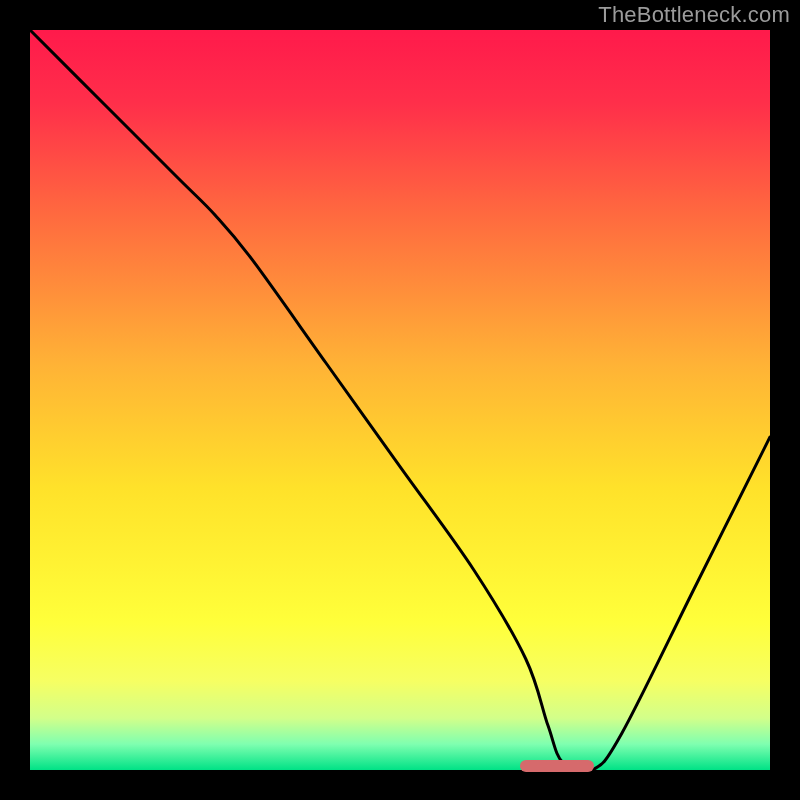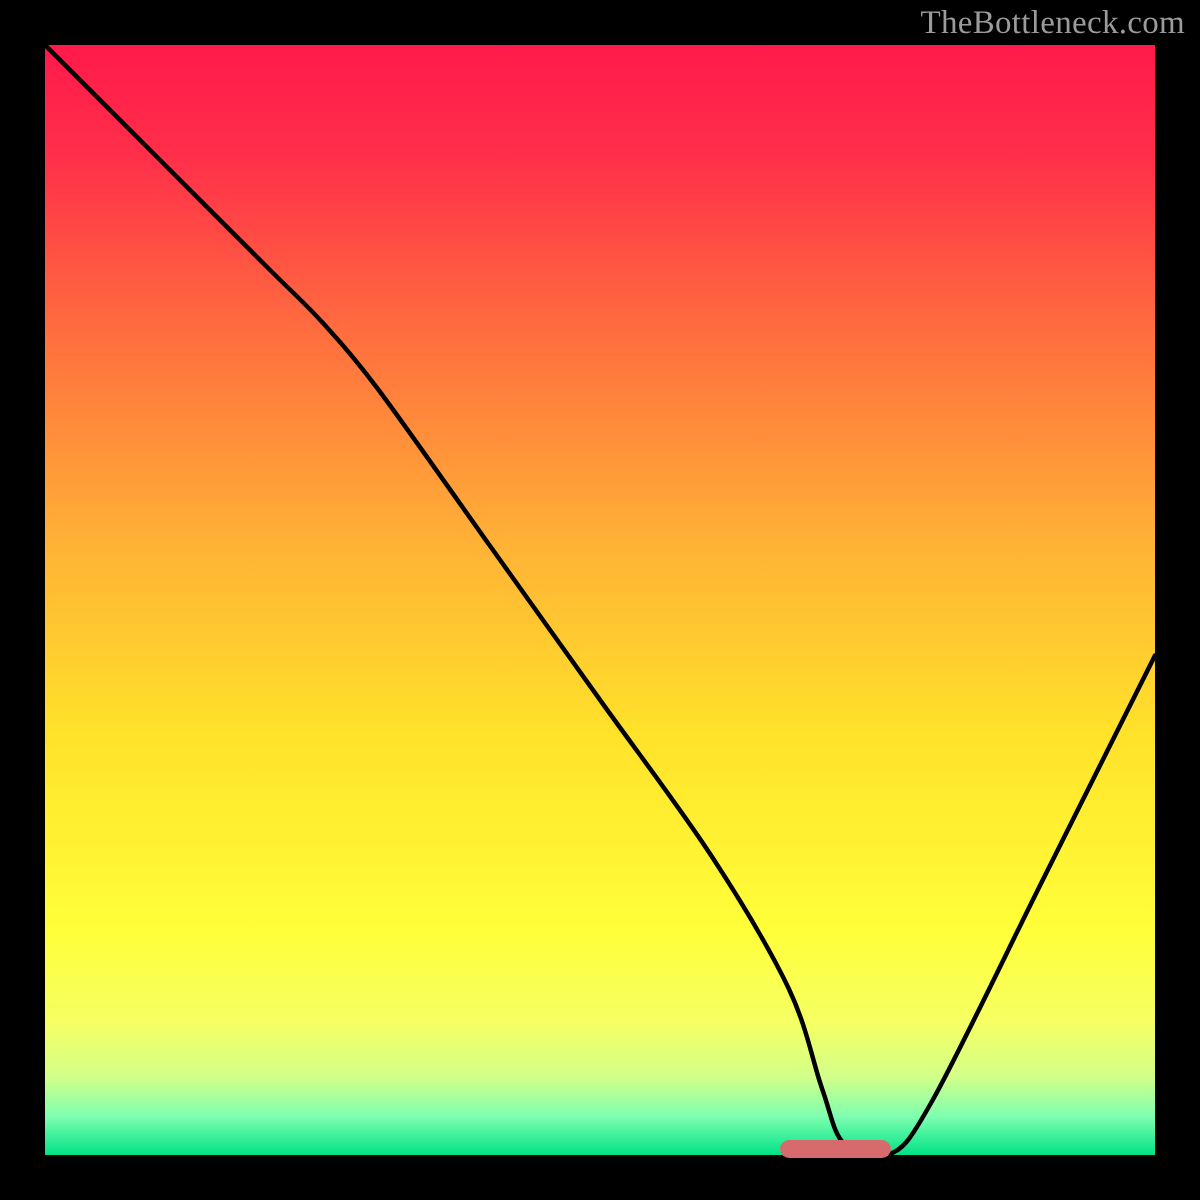--- a/index.html
+++ b/index.html
@@ -21,21 +21,21 @@
   }
   .gradient {
     position: absolute;
     inset: 0;
   }
   .watermark {
     position: absolute;
     top: 2px;
     right: 10px;
     color: #9b9b9b;
-    font-family: Liberation Serif, serif;
+    font-family: Liberation Sans, sans-serif;
     font-size: 22px;
     font-weight: 500;
     letter-spacing: 0.2px;
   }
   svg.curve {
     position: absolute;
     inset: 0;
   }
   .marker {
     position: absolute;

